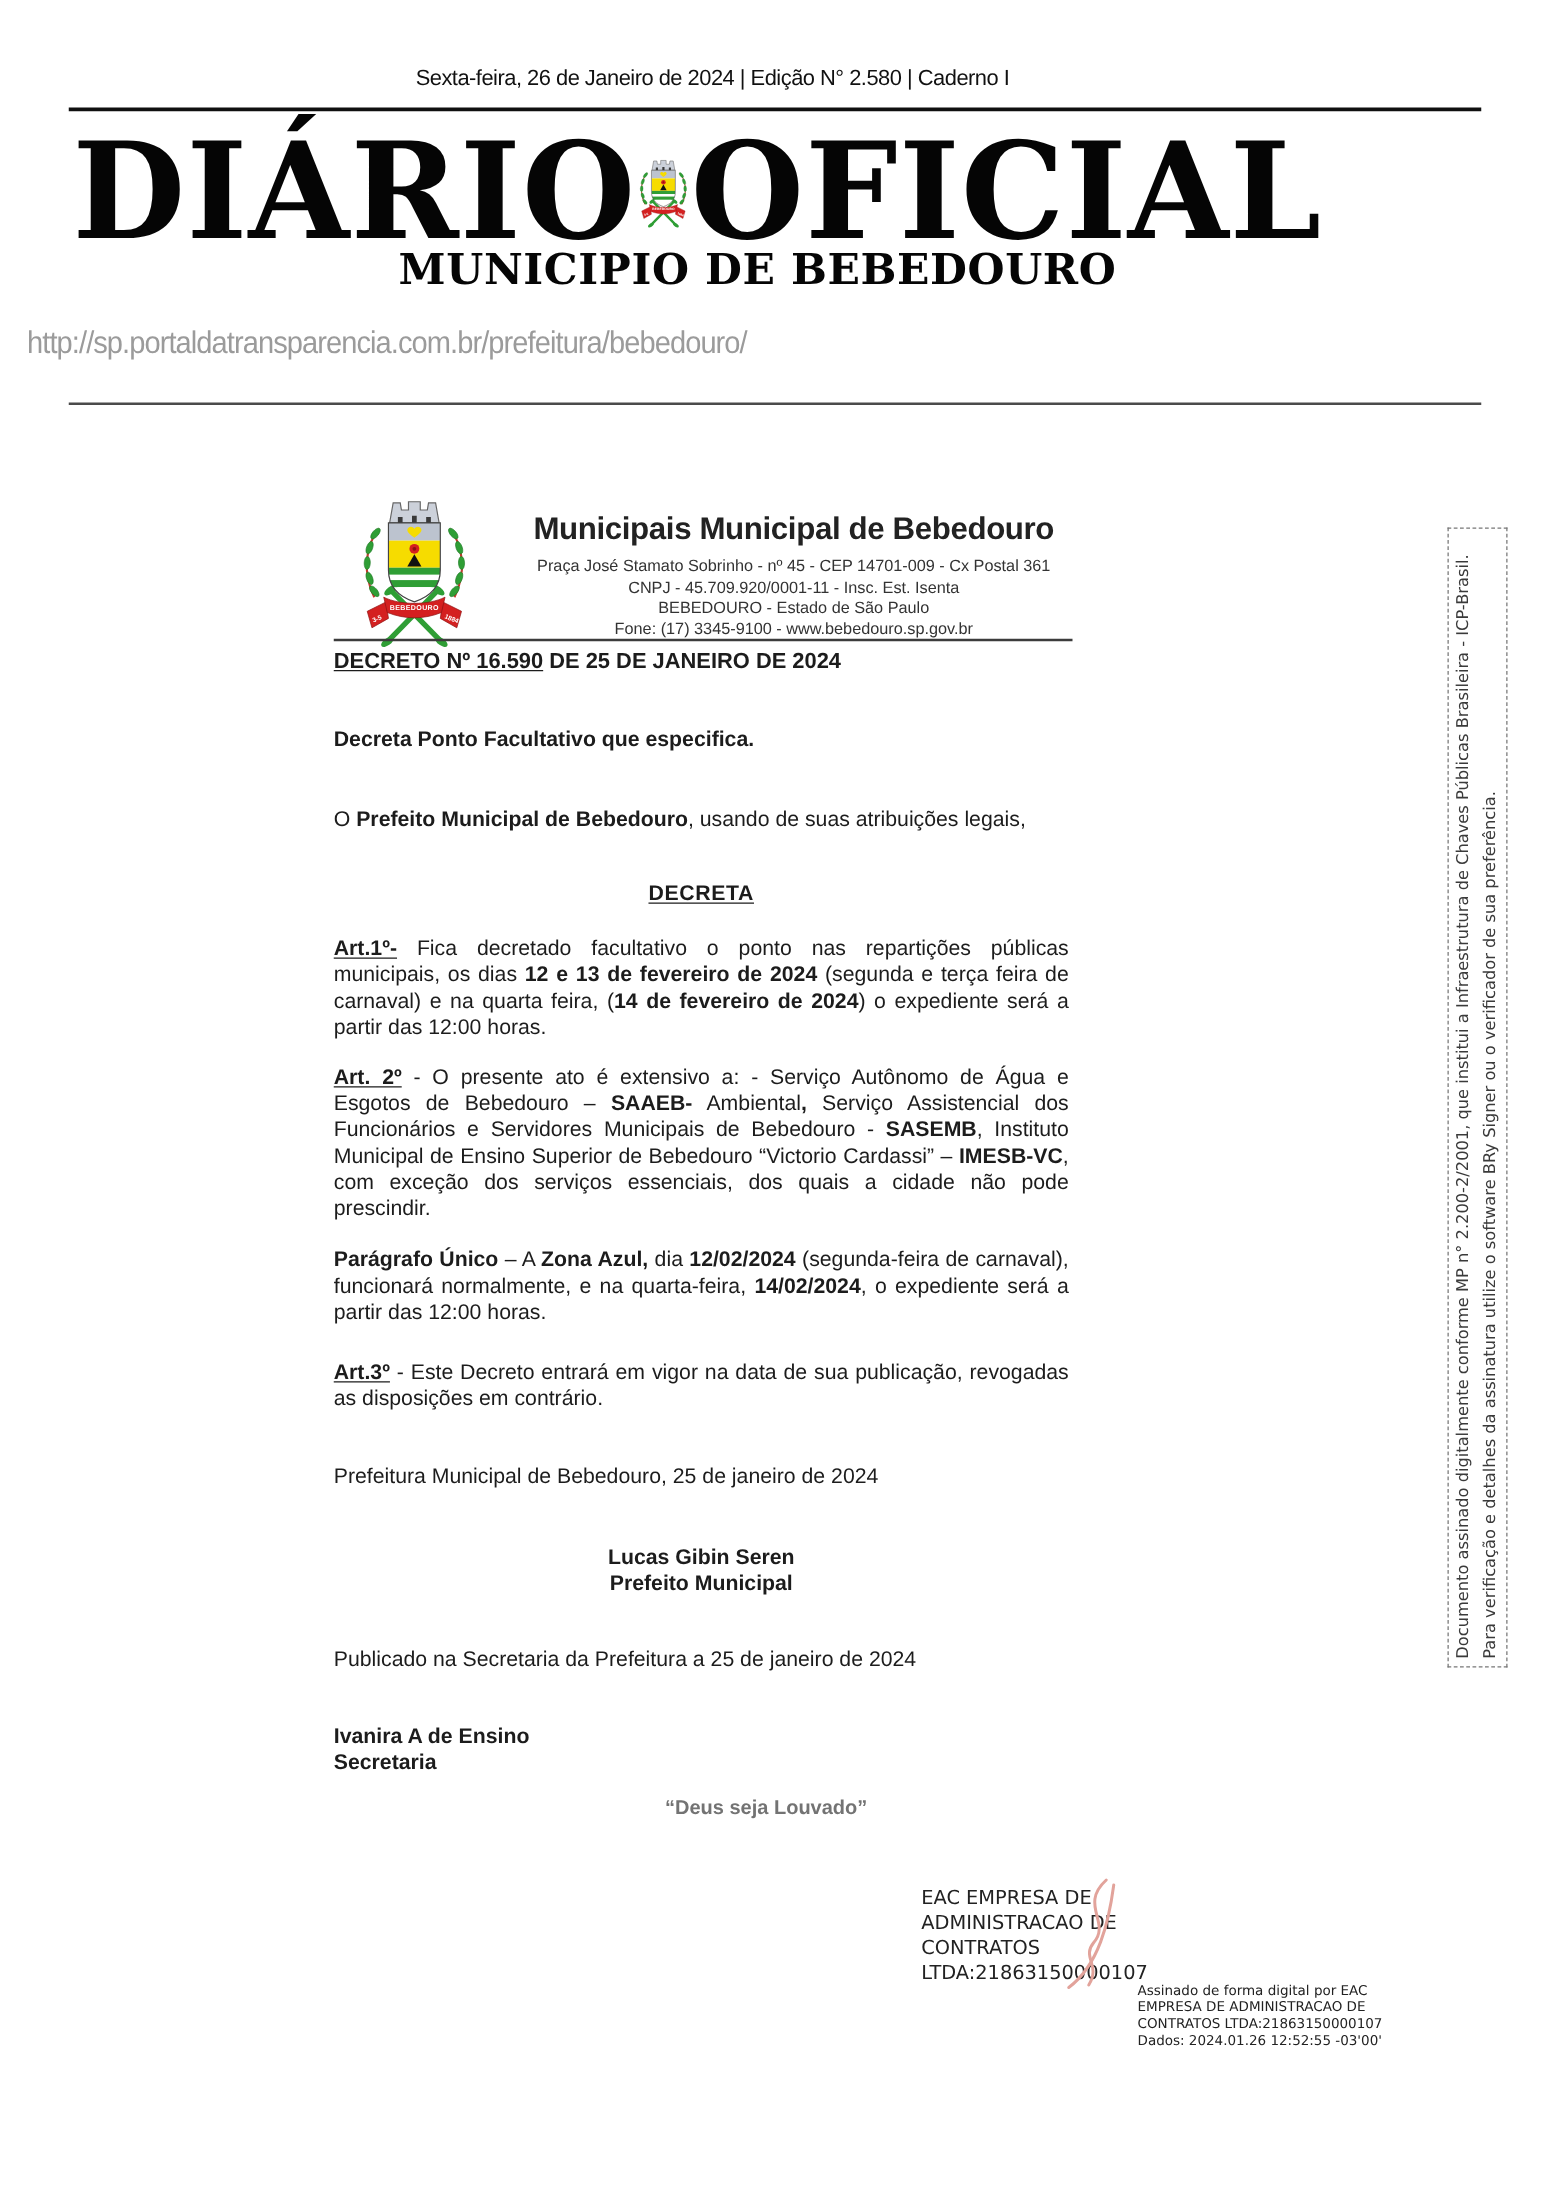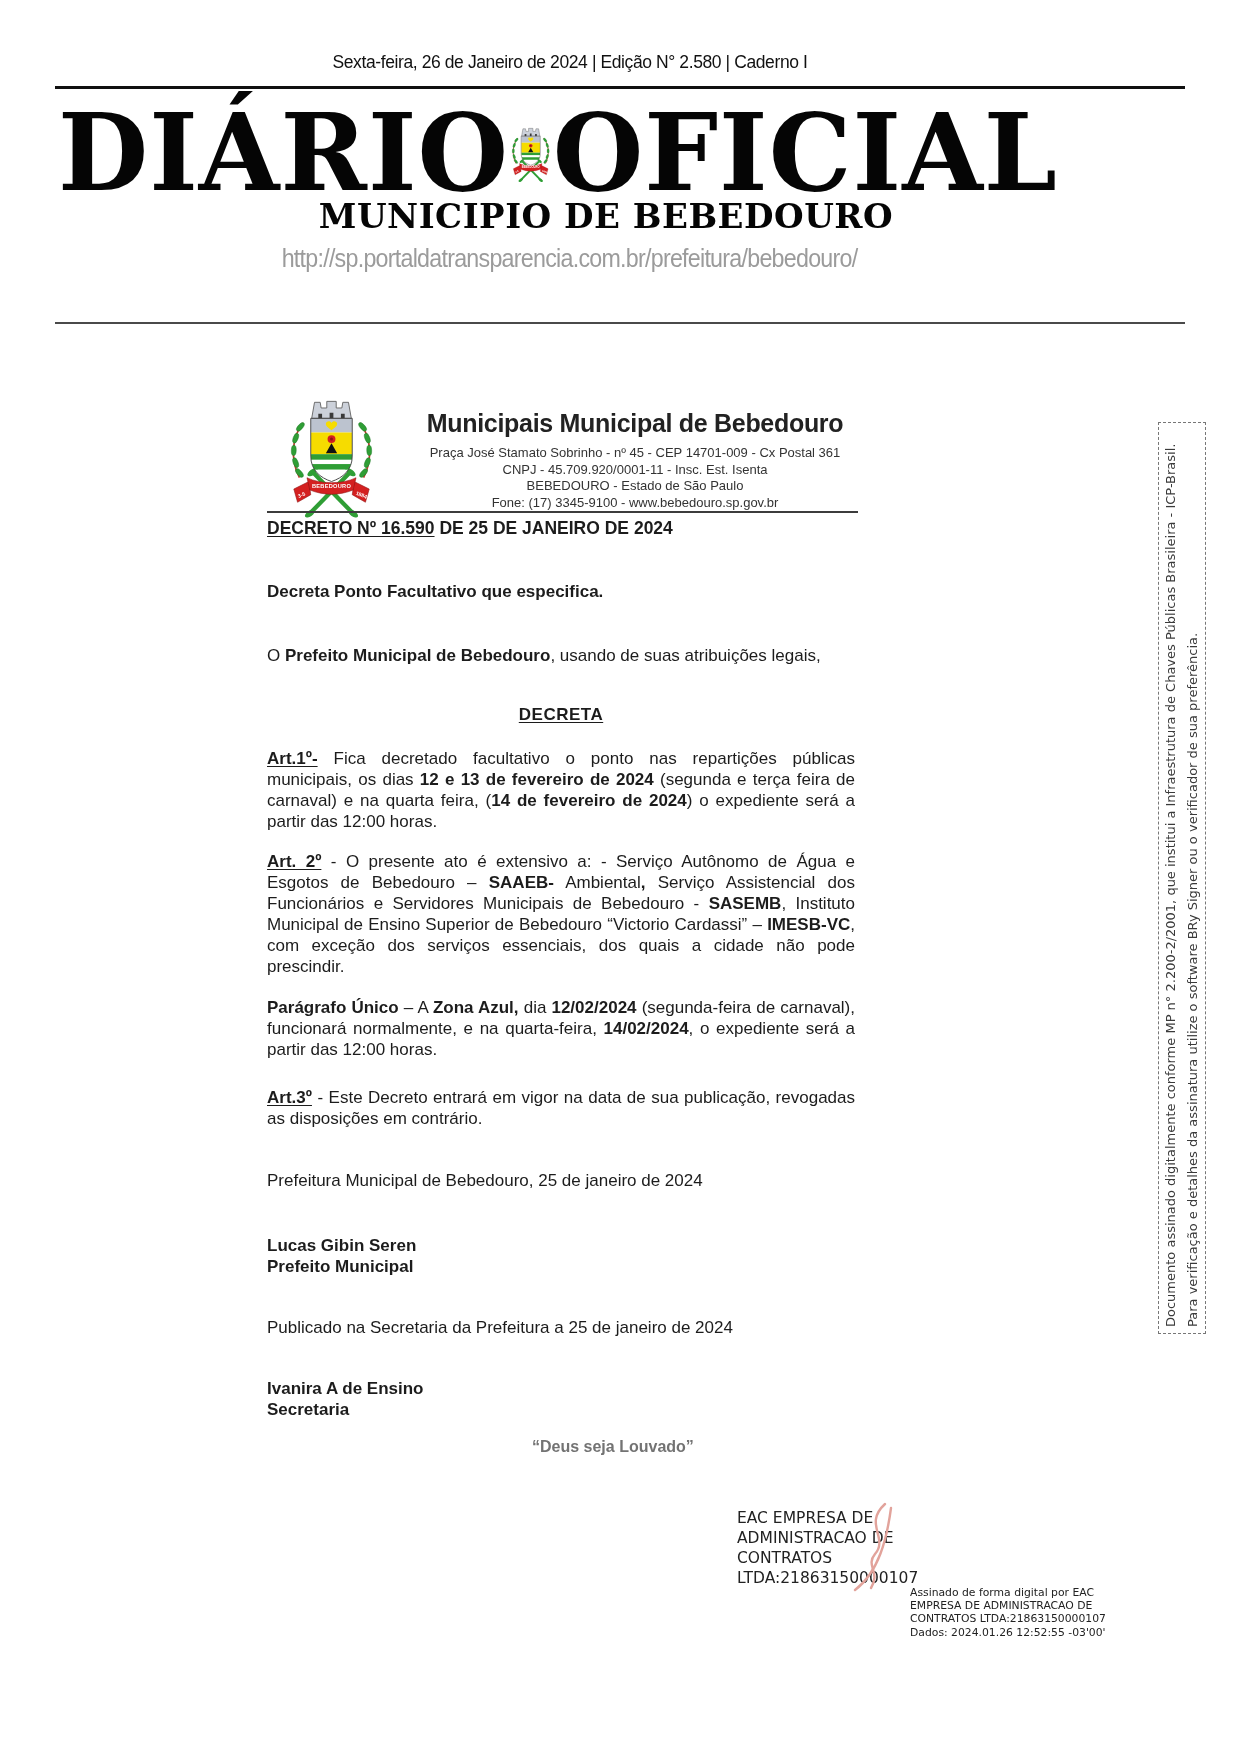--- a/index.html
+++ b/index.html
@@ -10,21 +10,21 @@
   .masthead-rule{position:absolute;left:55px;top:86px;width:1130px;height:3px;background:#101010;}
   .masthead-row{position:absolute;left:58px;top:88px;width:1000px;display:flex;
                 justify-content:space-between;align-items:center;}
   .masthead-word{font-family:"DejaVu Serif",serif;font-weight:bold;font-size:104px;
                  line-height:1.04;letter-spacing:1px;color:#050505;transform:scaleY(1.03);}
   .crest{display:block;}
   .crest-masthead{width:92px;height:128px;margin-top:2px;}
   .subtitle{position:absolute;top:196px;left:0;width:1140px;text-align:center;
             font-family:"DejaVu Serif",serif;font-weight:bold;font-size:34px;
             letter-spacing:0.5px;color:#050505;padding-left:36px;}
-  .url-line{position:absolute;top:244px;left:0;width:1140px;text-align:center;
+  .url-line{position:absolute;top:260px;left:0;width:1140px;text-align:left;
             font-size:25px;color:#9b9b9b;letter-spacing:-0.8px;}
   .url-line span{display:inline-block;transform:scaleX(0.93);}
   .head-rule-bottom{position:absolute;left:55px;top:322px;width:1130px;height:2px;background:#4a4a4a;}
 
   
   .crest-letterhead{position:absolute;left:284px;top:391px;width:95px;height:132px;}
   .lh-text{position:absolute;left:405px;top:409px;width:460px;text-align:center;}
   .lh-title{font-size:25px;font-weight:bold;color:#222;letter-spacing:-0.3px;}
   .lh-lines{margin-top:7px;font-size:13px;line-height:16.5px;color:#333;}
   .lh-rule{position:absolute;left:267px;top:511px;width:591px;height:2px;background:#3c3c3c;}
@@ -37,21 +37,21 @@
   .decree-title{top:518px;font-size:17.5px;font-weight:bold;text-align:left;}
   .decree-summary{top:581px;font-weight:bold;text-align:left;}
   .decree-preamble{top:622px;text-align:left;margin-top:23px;}
   .decreta-heading{top:704px;text-align:center;font-weight:bold;letter-spacing:0.5px;
                    text-decoration:underline;text-underline-offset:2px;}
   .art1{top:748px;}
   .art2{top:851px;}
   .paragrafo-unico{top:997px;}
   .art3{top:1087px;}
   .closing-line{top:1170px;text-align:left;}
-  .mayor-block{top:1235px;font-weight:bold;text-align:left;}
+  .mayor-block{top:1235px;font-weight:bold;text-align:center;}
   .published-line{top:1317px;text-align:left;}
   .secretary-block{top:1378px;font-weight:bold;text-align:left;}
   .motto{position:absolute;left:532px;top:1438px;font-size:16px;font-weight:bold;color:#737373;}
 
   
   .sig-subject{position:absolute;left:737px;top:1508px;width:205px;
                font-family:"DejaVu Sans",sans-serif;font-size:15.5px;line-height:20px;color:#222;}
   .sig-flourish{position:absolute;left:845px;top:1498px;width:62px;height:96px;}
   .sig-details{position:absolute;left:910px;top:1586px;width:196px;
                font-family:"DejaVu Sans",sans-serif;font-size:10.8px;line-height:13.2px;color:#222;}

